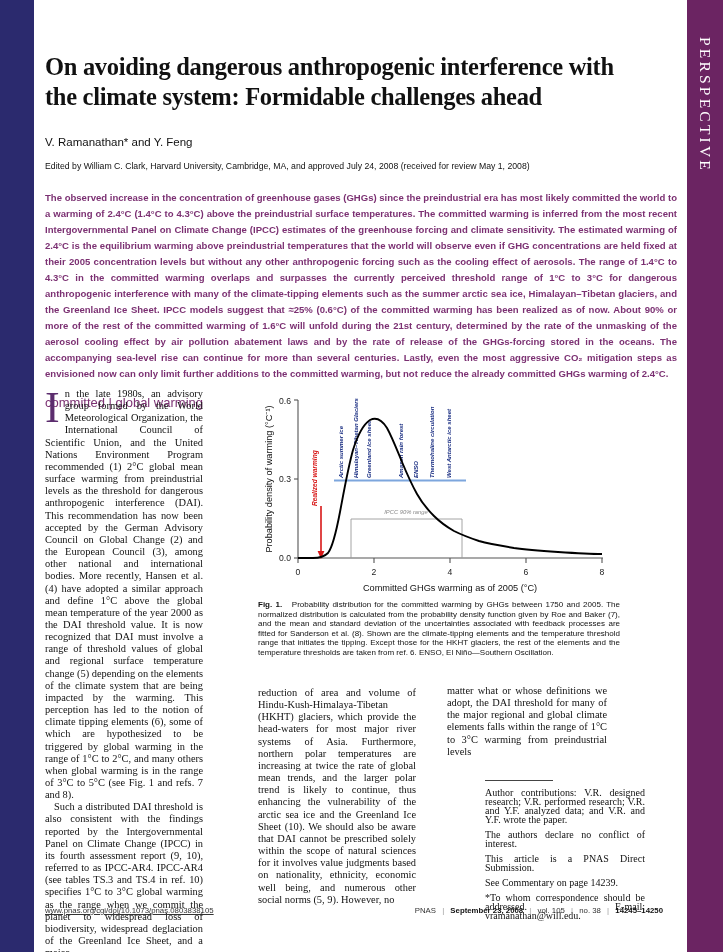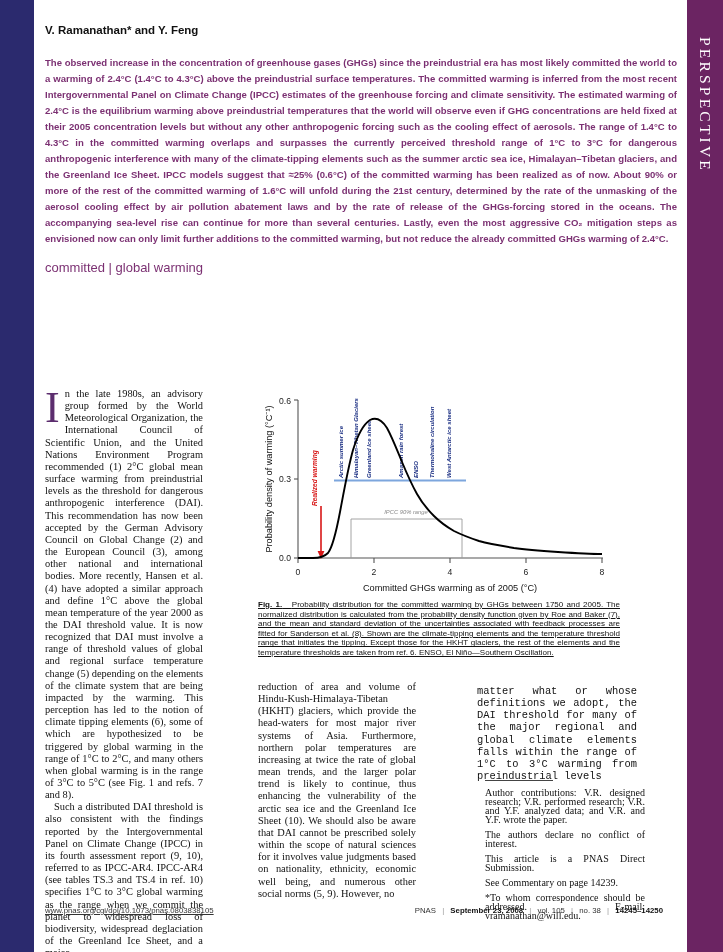--- a/index.html
+++ b/index.html
@@ -51,21 +51,21 @@
     line-height:30px;
     color:#111;
     letter-spacing:-0.3px;
     margin:0;
     padding-top:52px;
     width:600px;
   }
 
   .authors {
     font-family:"Liberation Sans", sans-serif;
-    font-weight:bold;
+    font-weight:normal;
     font-size:11.5px;
     color:#111;
     margin-top:24px;
   }
   .affil {
     font-family:"Liberation Sans", sans-serif;
     font-style:italic;
     font-size:9.6px;
     color:#111;
     margin-top:4px;
@@ -103,22 +103,22 @@
   .col-text {
     font-family:"Liberation Serif", serif;
     font-size:10.4px;
     line-height:12.15px;
     color:#111;
     text-align:justify;
     hyphens:none;
   }
 
   .col1 { position:absolute; left:0;   top:0; width:158px; }
-  .col2 { position:absolute; left:213px; top:293px; width:158px; }
-  .col3 { position:absolute; left:432px; top:297px; width:160px;font-family:Liberation Mono, monospace; }
+  .col2 { position:absolute; left:213px; top:299px; width:158px; }
+  .col3 { position:absolute; left:402px; top:297px; width:160px; }
 
   .dropcap {
     float:left;
     font-family:"Liberation Serif", serif;
     font-size:44px;
     line-height:36px;
     font-weight:normal;
     color:#5c2d6e;
     padding:2px 5px 0 0;
   }
@@ -131,21 +131,20 @@
     left:213px; top:0; width:362px; height:290px;
   }
   .fig-caption {
     position:absolute;
     left:213px; top:212px; width:362px;
     font-family:"Liberation Sans", sans-serif;
     font-size:8.0px;
     line-height:9.6px;
     color:#111;
     text-align:justify;
-    text-decoration:underline;
   }
   .fig-caption b { font-weight:bold; }
 
   
   .footnotes {
     position:absolute;
     left:415px; top:392px; width:160px;
     font-family:Liberation Serif, serif;
     font-size:10px;
     line-height:9.0px;
@@ -184,22 +183,24 @@
 <div class="left-bar">
   
 </div>
 
 <div class="right-bar">
   <div class="persp-vert">PERSPECTIVE</div>
 </div>
 
 <div class="page">
 
+  <h1 class="title">On avoiding dangerous anthropogenic interference with the climate system: Formidable challenges ahead</h1>
 
   <div class="authors">V. Ramanathan* and Y. Feng</div>
+  <div class="edited">Edited by William C. Clark, Harvard University, Cambridge, MA, and approved July 24, 2008 (received for review May 1, 2008)</div>
 
   <div class="abstract">The observed increase in the concentration of greenhouse gases (GHGs) since the preindustrial era has most likely committed the world to a warming of 2.4°C (1.4°C to 4.3°C) above the preindustrial surface temperatures. The committed warming is inferred from the most recent Intergovernmental Panel on Climate Change (IPCC) estimates of the greenhouse forcing and climate sensitivity. The estimated warming of 2.4°C is the equilibrium warming above preindustrial temperatures that the world will observe even if GHG concentrations are held fixed at their 2005 concentration levels but without any other anthropogenic forcing such as the cooling effect of aerosols. The range of 1.4°C to 4.3°C in the committed warming overlaps and surpasses the currently perceived threshold range of 1°C to 3°C for dangerous anthropogenic interference with many of the climate-tipping elements such as the summer arctic sea ice, Himalayan–Tibetan glaciers, and the Greenland Ice Sheet. IPCC models suggest that ≈25% (0.6°C) of the committed warming has been realized as of now. About 90% or more of the rest of the committed warming of 1.6°C will unfold during the 21st century, determined by the rate of the unmasking of the aerosol cooling effect by air pollution abatement laws and by the rate of release of the GHGs-forcing stored in the oceans. The accompanying sea-level rise can continue for more than several centuries. Lastly, even the most aggressive CO₂ mitigation steps as envisioned now can only limit further additions to the committed warming, but not reduce the already committed GHGs warming of 2.4°C.</div>
   <div class="keywords">committed | global warming</div>
 
   <div class="body-area">
 
     <div class="col1 col-text">
       <p class="first"><span class="dropcap">I</span><span>n the late 1980s, an advisory group formed by the World Meteorological Organization, the International Council of Scientific Union, and the United Nations Environment Program recommended (1) 2°C global mean surface warming from preindustrial levels as the threshold for dangerous anthropogenic interference (DAI). This recommendation has now been accepted by the German Advisory Council on Global Change (2) and the European Council (3), among other national and international bodies. More recently, Hansen et al. (4) have adopted a similar approach and define 1°C above the global mean temperature of the year 2000 as the DAI threshold value. It is now recognized that DAI must involve a range of threshold values of global and regional surface temperature change (5) depending on the elements of the climate system that are being impacted by the warming. This perception has led to the notion of climate tipping elements (6), some of which are hypothesized to be triggered by global warming in the range of 1°C to 2°C, and many others when global warming is in the range of 3°C to 5°C (see Fig. 1 and refs. 7 and 8).</span></p>
       <p>Such a distributed DAI threshold is also consistent with the findings reported by the Intergovernmental Panel on Climate Change (IPCC) in its fourth assessment report (9, 10), referred to as IPCC-AR4. IPCC-AR4 (see tables TS.3 and TS.4 in ref. 10) specifies 1°C to 3°C global warming as the range when we commit the planet to widespread loss of biodiversity, widespread deglaciation of the Greenland Ice Sheet, and a major</p>
     </div>

